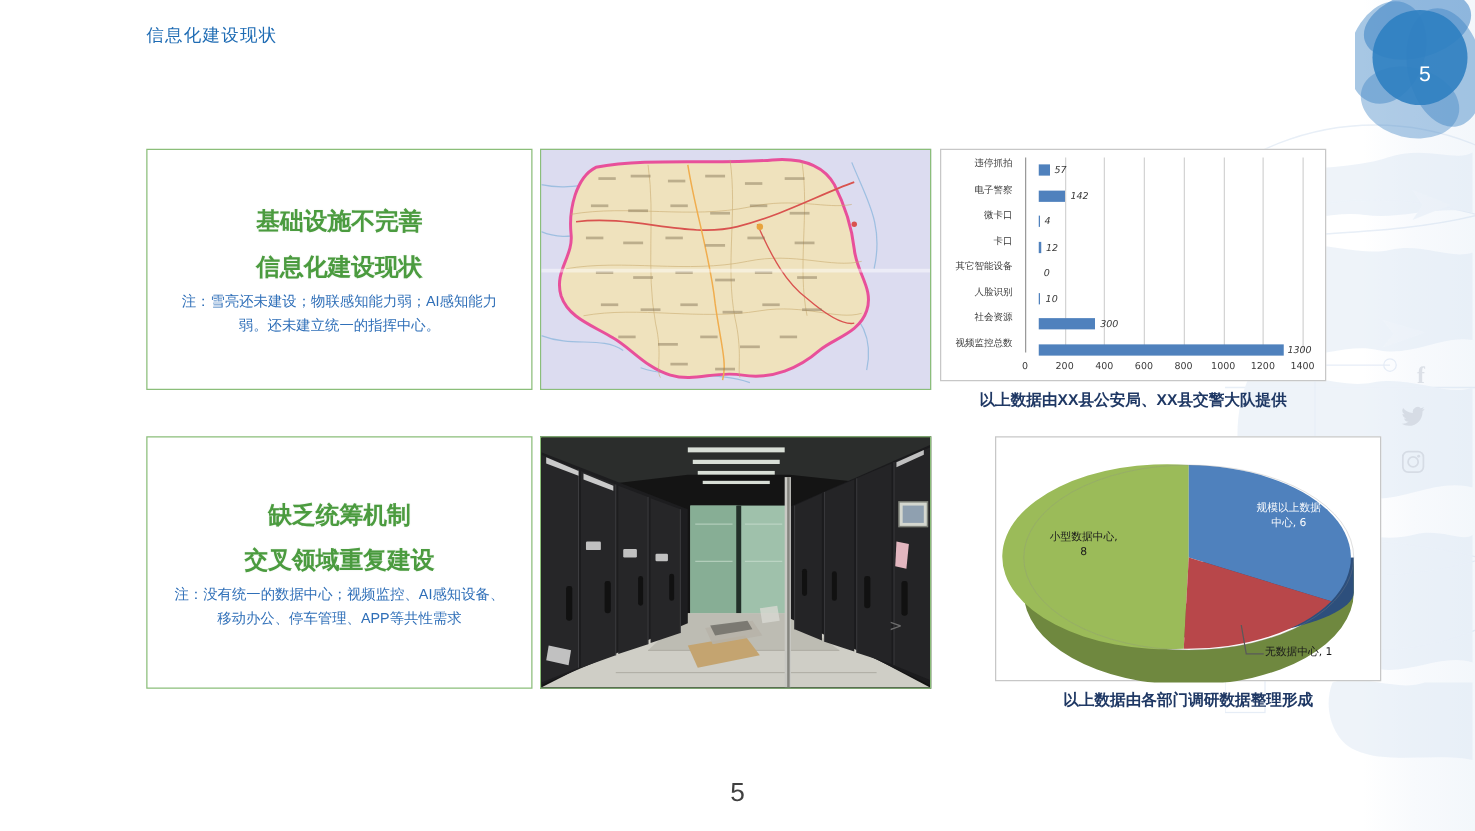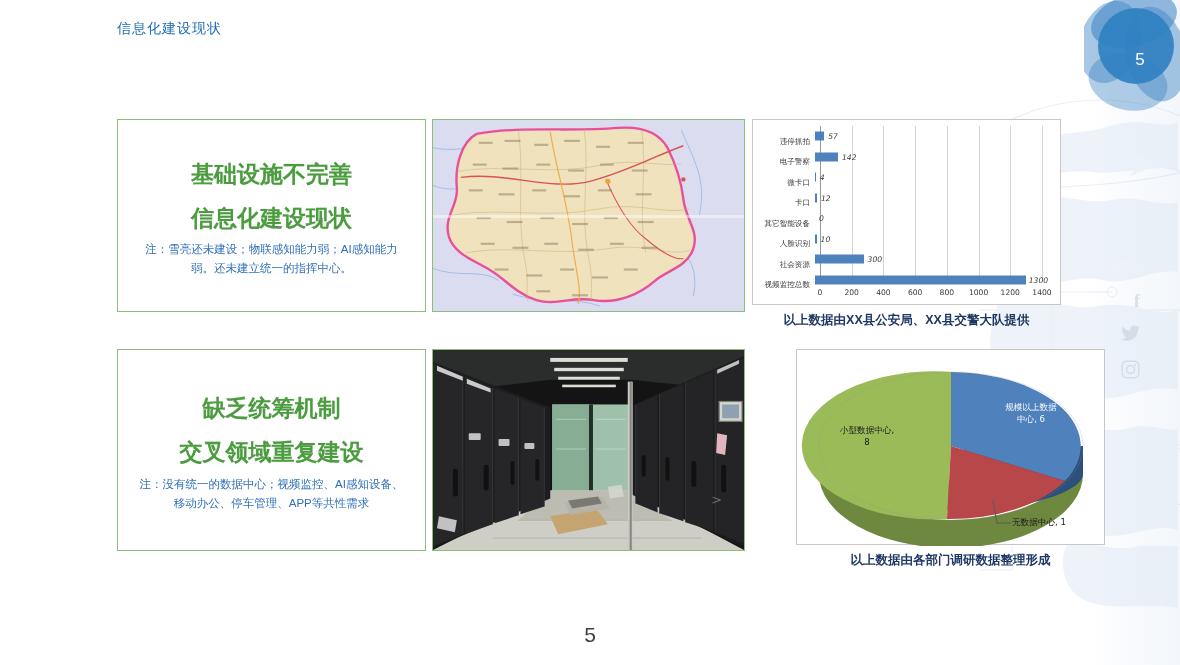--- a/index.html
+++ b/index.html
@@ -53,21 +53,21 @@
   
   .panel { position:absolute; }
   .txtbox {
     border:1.6px solid #8bbe7a;
     background:#ffffff;
     display:flex; flex-direction:column;
     align-items:center; justify-content:center;
   }
   .txtbox .hl {
     font-family:"Liberation Serif", serif;
-    font-weight:bold; font-size:23px;
+    font-weight:bold; font-size:19px;
     color:#4b9b3f; line-height:1.9;
     text-shadow:0 0 1px rgba(75,155,63,.25);
   }
   .txtbox .note {
     margin-top:0;
     font-size:11.5px; color:#2f6fb8;
     line-height:1.65; text-align:center;
     width:88%;
   }
 
@@ -75,21 +75,21 @@
   .mapbox { border:1.6px solid #8bbe7a; overflow:hidden; background:#d9d9ef; }
   
   .photobox { border:1.6px solid #8bbe7a; overflow:hidden; background:#1b1b1b; }
 
   
   .chartbox { border:1px solid #c7c7c7; background:#ffffff; }
   .chart-caption {
     font-size:12.5px; color:#1f3864; font-weight:bold;
     text-align:center; margin-top:7px;
   }
-  .bar-row { display:flex; align-items:flex-end; height:20.5px; }
+  .bar-row { display:flex; align-items:flex-start; height:20.5px;gap:16px; }
   .bar-cat {
     width:62px; text-align:right; padding-right:5px;
     font-size:7.6px; color:#3a3a3a; white-space:nowrap;
     font-family:"DejaVu Sans", sans-serif;
   }
   .bar-track { position:relative; flex:1; height:100%; }
   .bar-fill {
     position:absolute; left:0; top:50%; transform:translateY(-50%);
     height:9px; background:#4f81bd;
   }

